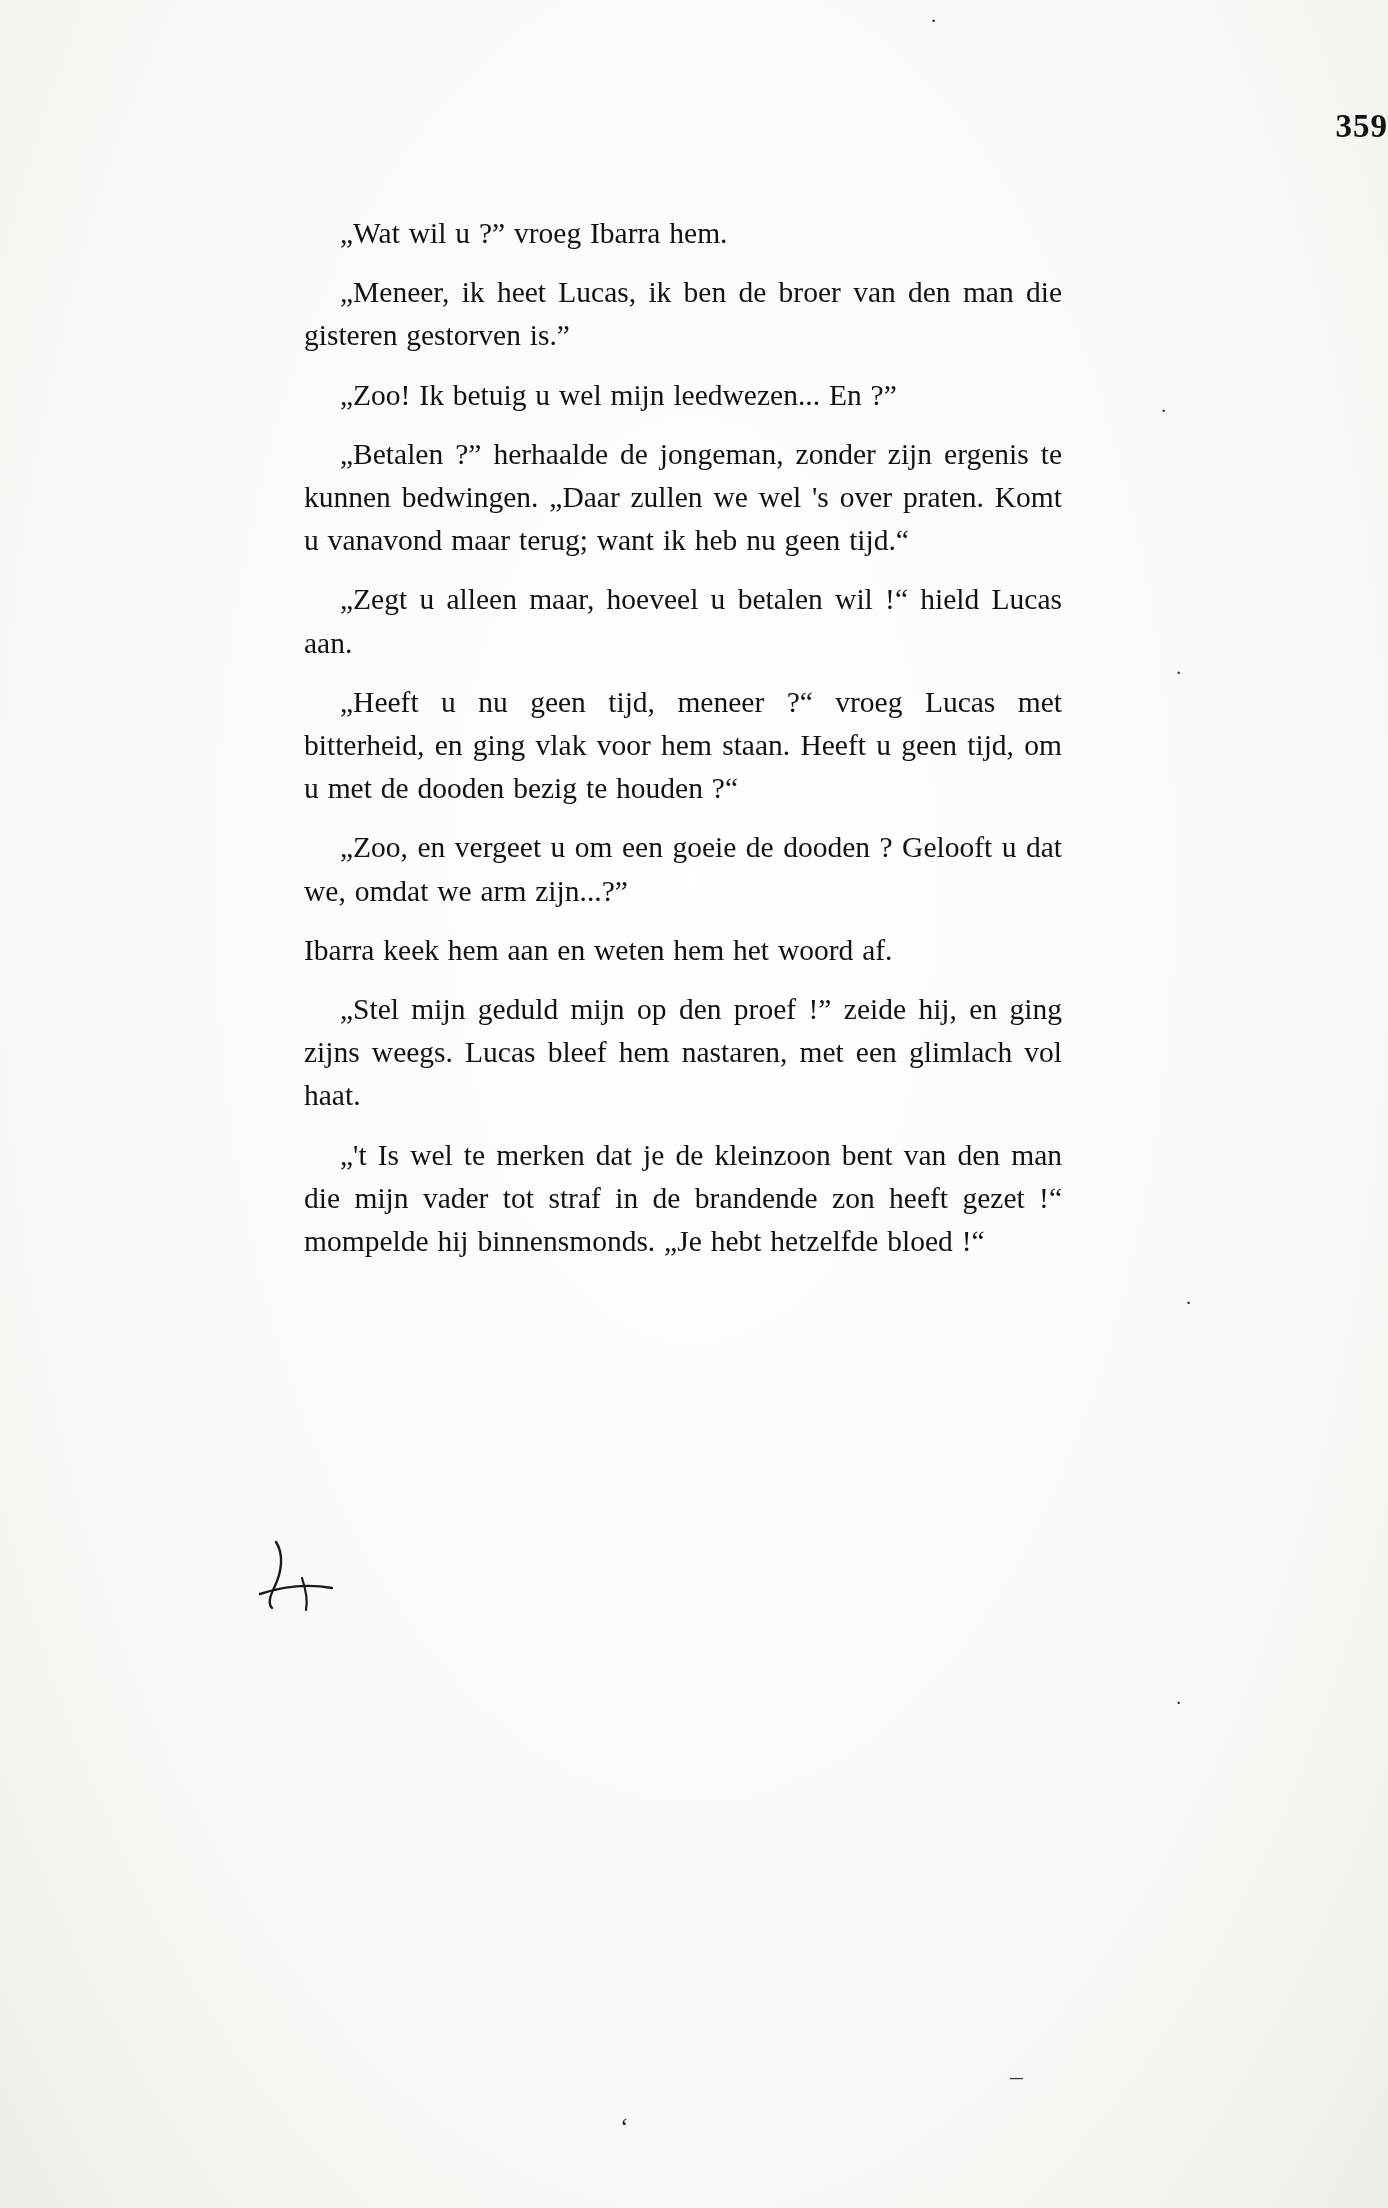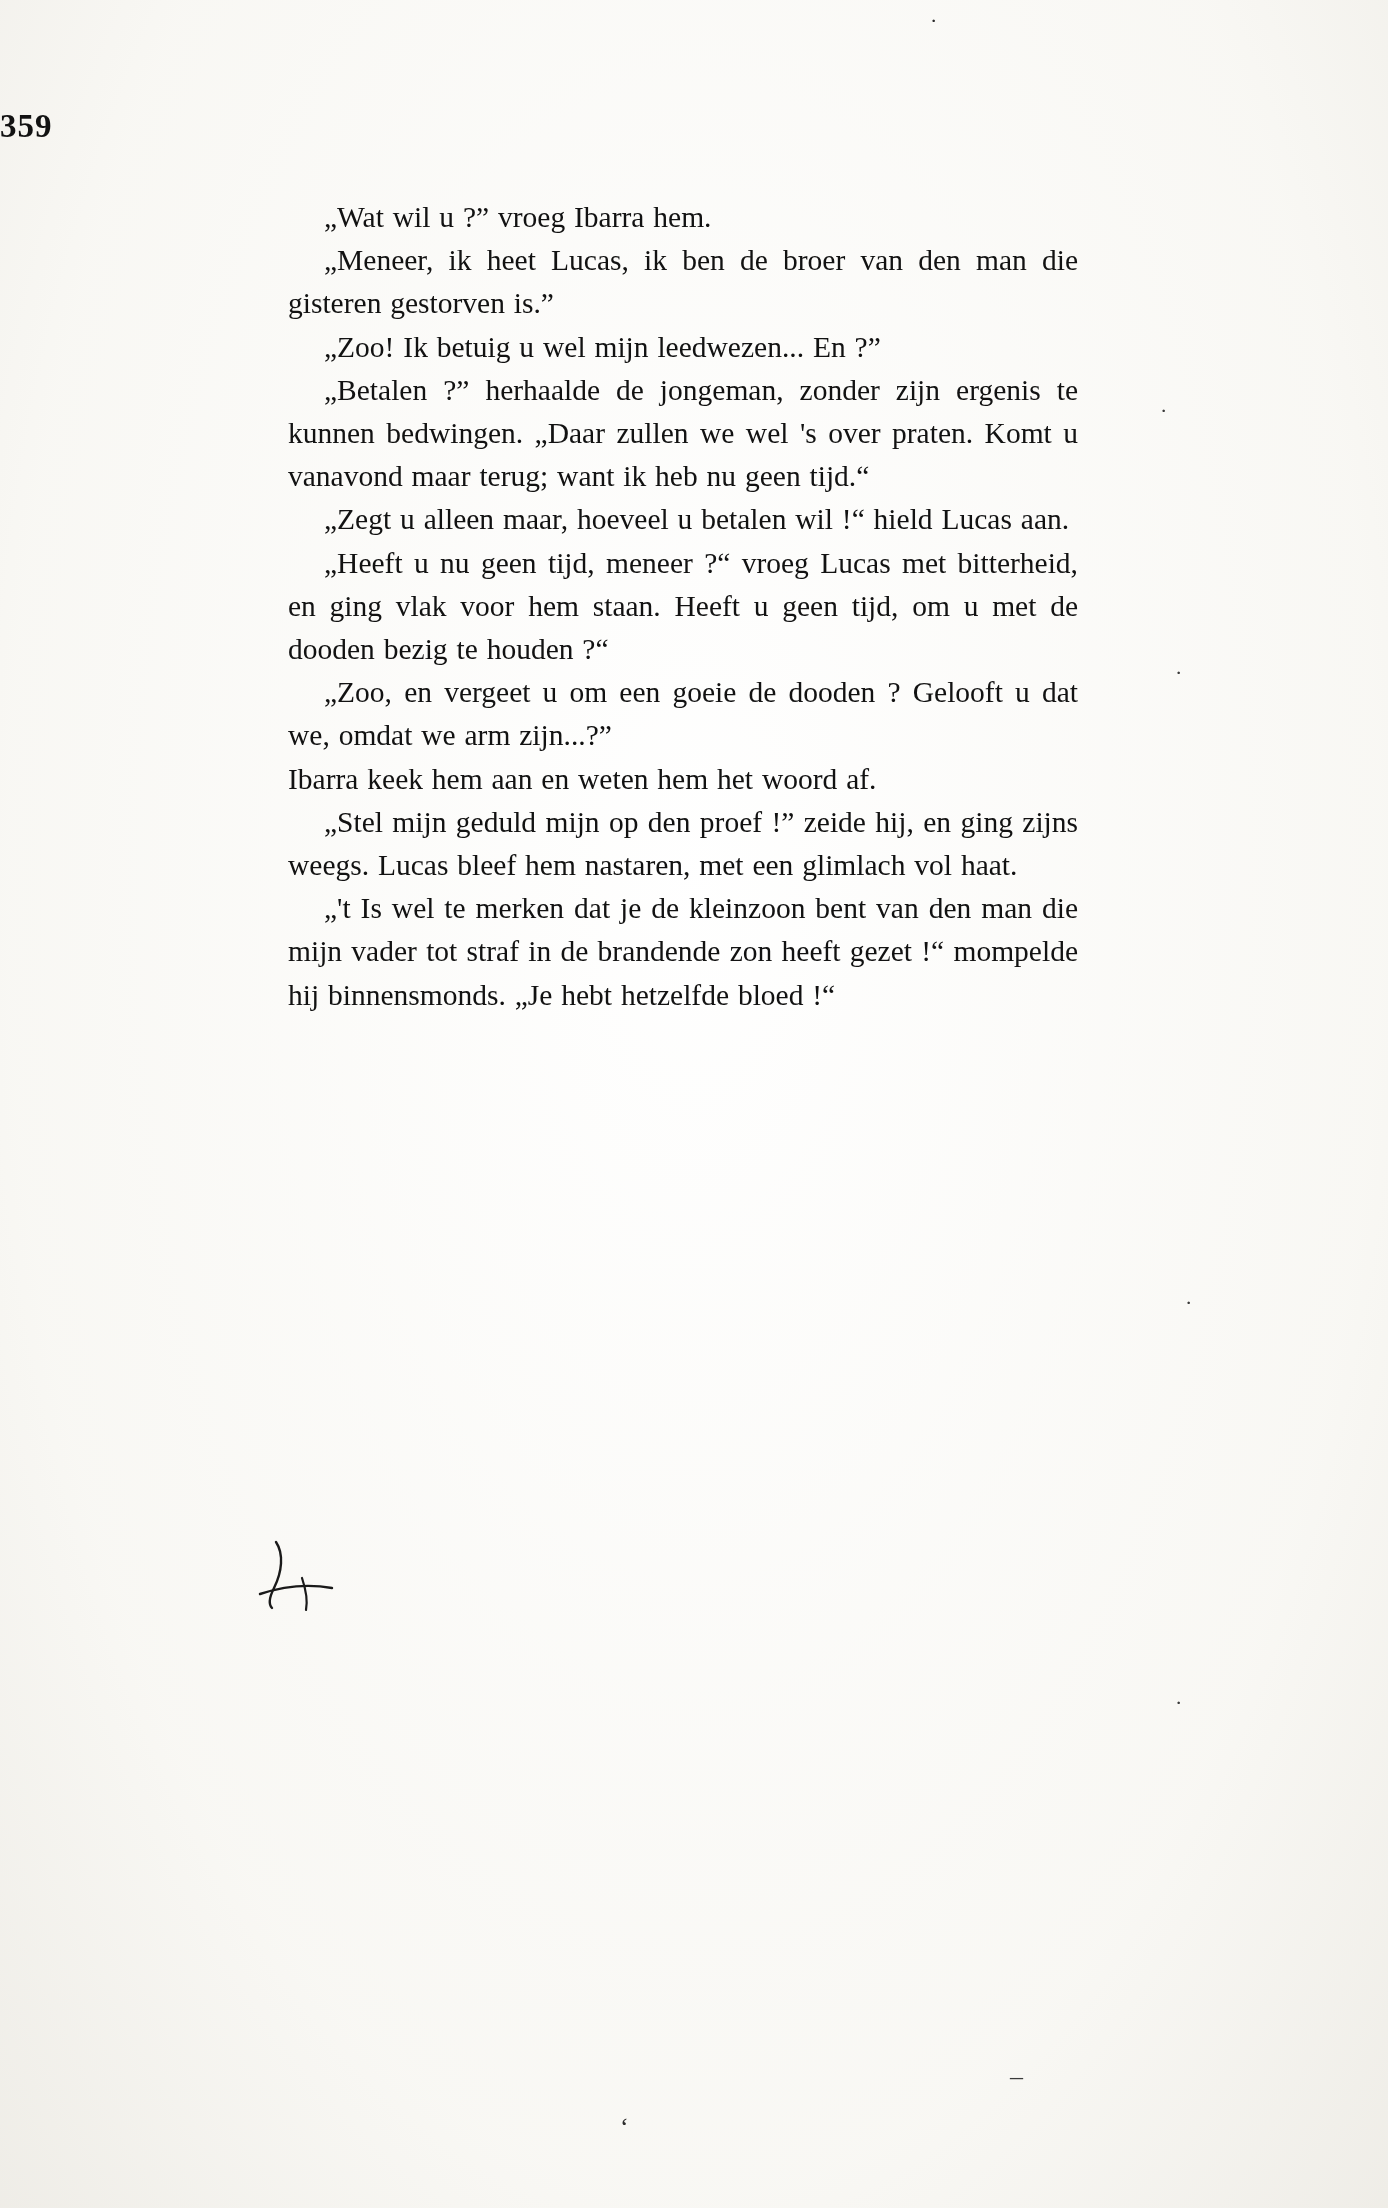--- a/index.html
+++ b/index.html
@@ -27,39 +27,39 @@
   }
   .content {
     position: relative;
     z-index: 2;
   }
   .page-number {
     position: absolute;
     top: 108px;
     left: 0;
     width: 100%;
-    text-align: left;
+    text-align: right;
     font-size: 33px;
     font-weight: bold;
     letter-spacing: 1px;
   }
   .body-text {
     position: absolute;
     top: 196px;
     left: 288;
     left: 288px;
     width: 790px;
     font-size: 29.5px;
     line-height: 43.2px;
     text-align: justify;
     text-justify: inter-word;
     word-spacing: 1.5px;
   }
   .body-text p {
-    margin: 0;
+    margin: 16px;
     text-indent: 36px;
   }
   .body-text p.noindent {
     text-indent: 0;
   }
   
   .annotation {
     position: absolute;
     left: 258px;
     top: 1538px;

